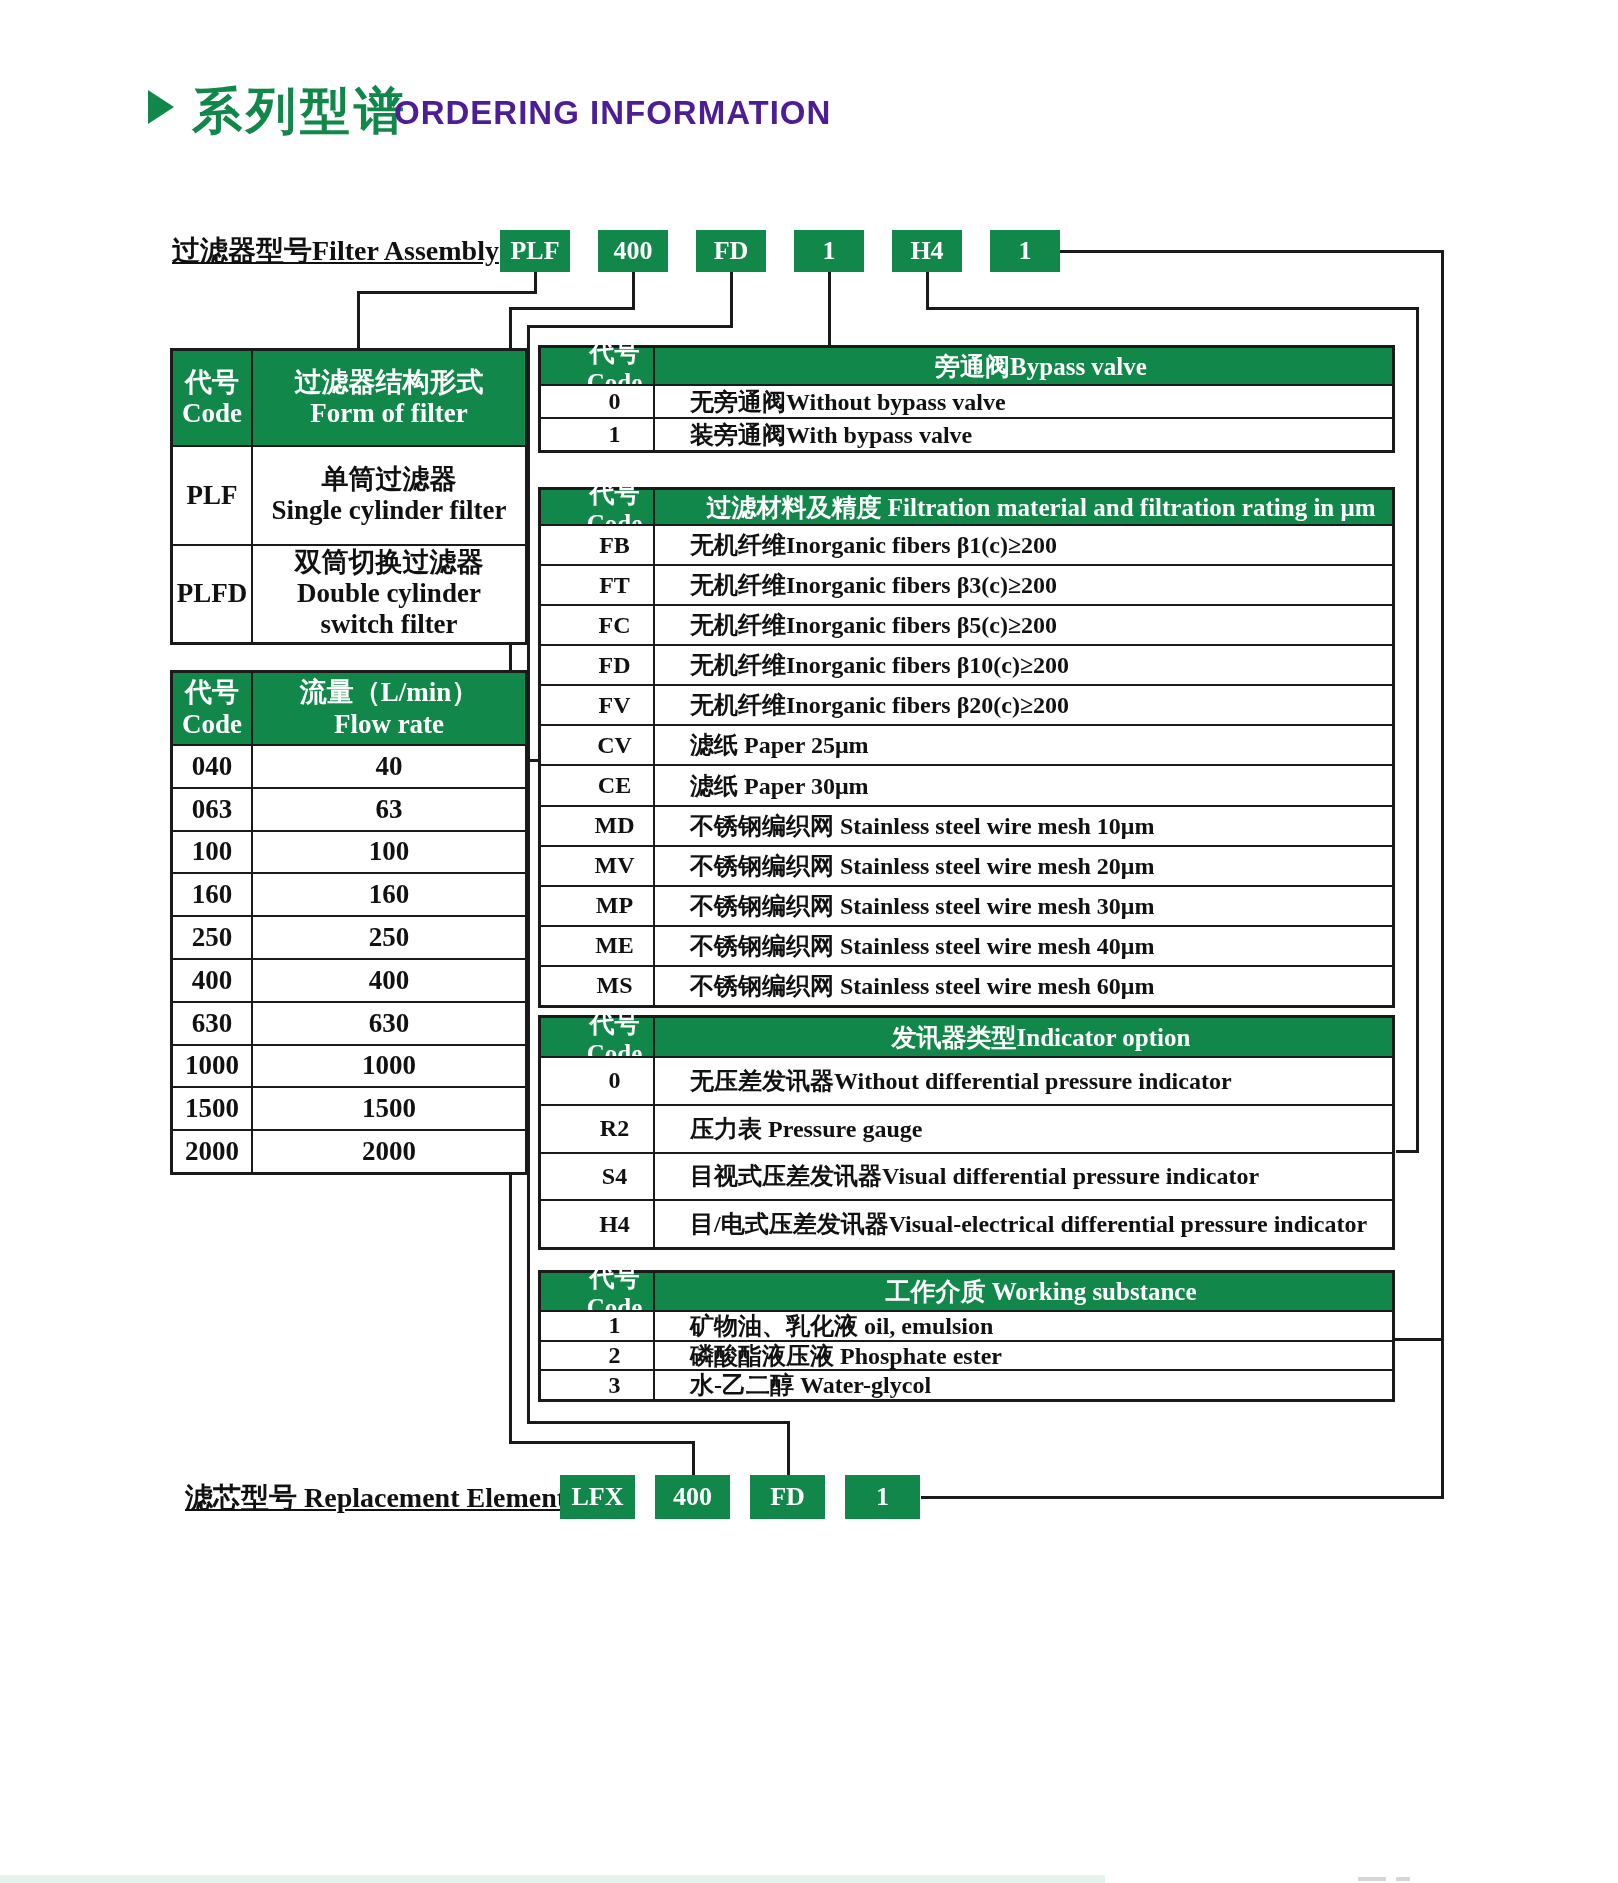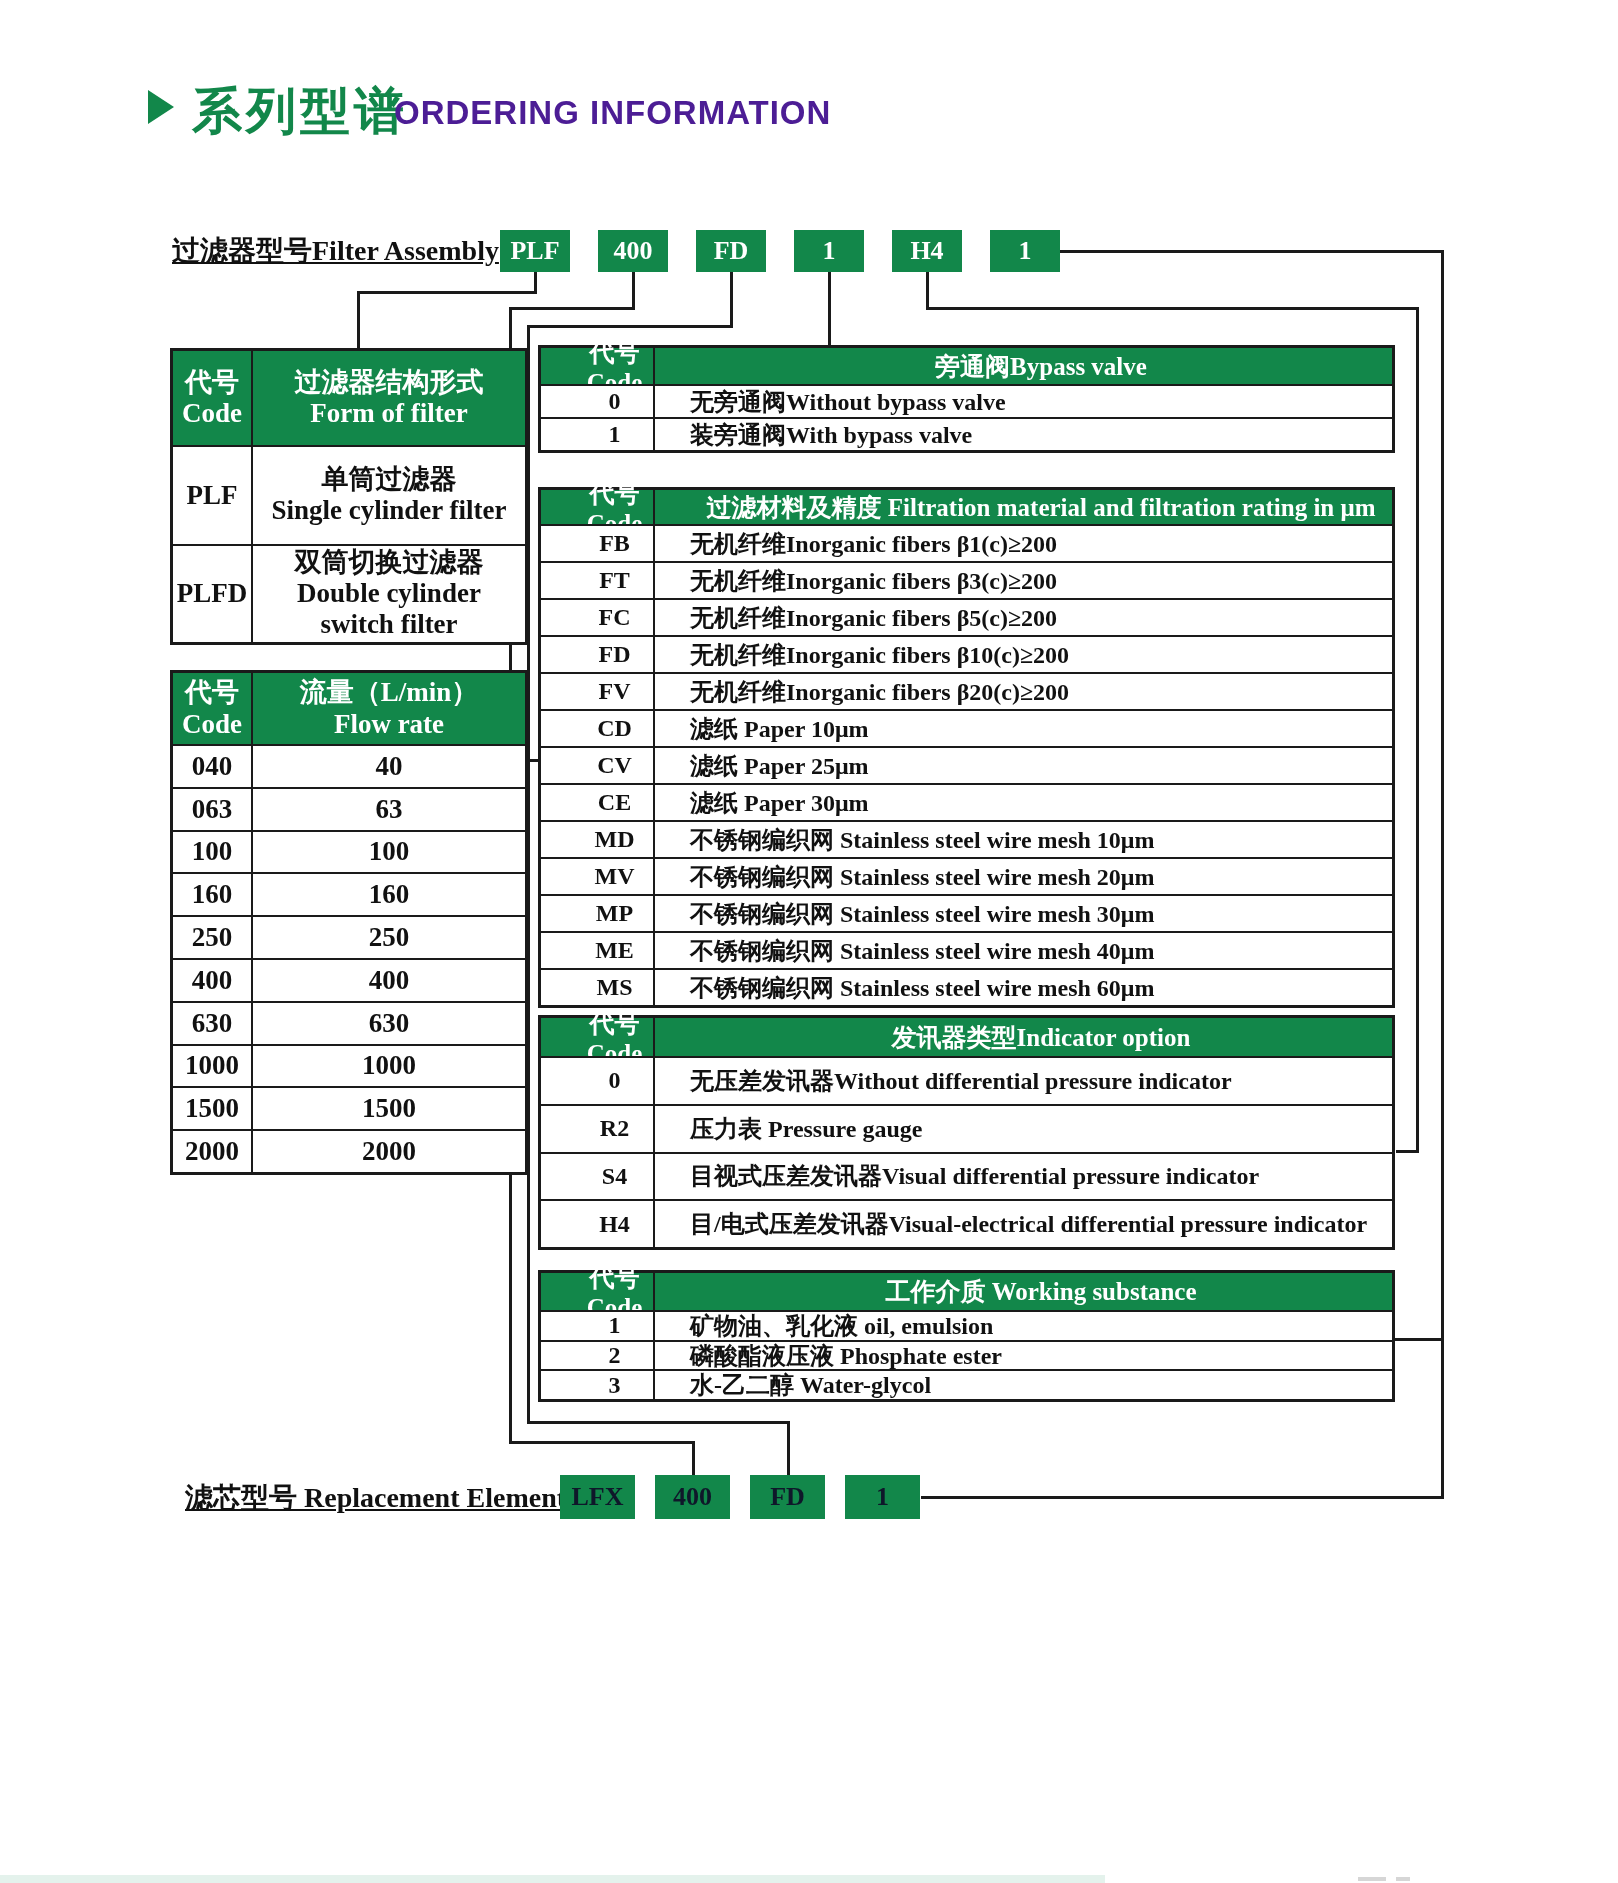--- a/index.html
+++ b/index.html
@@ -11,21 +11,21 @@
   .tri{position:absolute;left:148px;top:90px;width:0;height:0;
        border-left:26px solid #12874a;border-top:17px solid transparent;border-bottom:17px solid transparent;}
   .title-cn{position:absolute;left:192px;top:78px;font-family:"Liberation Sans","DejaVu Sans",sans-serif;
             font-weight:bold;font-size:50px;color:#12874a;letter-spacing:4px;}
   .title-en{position:absolute;left:394px;top:94px;font-family:"Liberation Sans","DejaVu Sans",sans-serif;
             font-weight:bold;font-size:33px;color:#4c1d95;letter-spacing:1px;}
 
   
   .gbox{position:absolute;top:230px;width:70px;height:42px;background:#12874a;color:#fff;
         display:flex;align-items:center;justify-content:center;font-size:26px;font-weight:600;z-index:3;}
-  .rbox{position:absolute;top:1475px;width:75px;height:44px;background:#12874a;color:#0f172a;
+  .rbox{position:absolute;top:1475px;width:75px;height:44px;background:#12874a;color:#ffffff;
         display:flex;align-items:center;justify-content:center;font-size:26px;font-weight:600;z-index:3;}
   .rowlabel{position:absolute;height:42px;display:flex;align-items:center;
             font-size:28px;font-weight:bold;white-space:nowrap;text-decoration:underline;}
 
   
   .tbl{position:absolute;border:3px solid #1a1a1a;background:#fff;display:flex;flex-direction:column;z-index:2;}
   .tr{display:flex;border-top:2px solid #1a1a1a;flex:1;min-height:0;}
   .tr:first-child{border-top:none;}
   .th{background:#12874a;color:#fff;}
   .td{display:flex;align-items:center;justify-content:center;text-align:center;min-width:0;}
@@ -209,24 +209,20 @@
     </div>
   <div class="tr">
       <div class="td code-col">FD</div>
       <div class="td desc-col">无机纤维Inorganic fibers β10(c)≥200</div>
     </div>
   <div class="tr">
       <div class="td code-col">FV</div>
       <div class="td desc-col">无机纤维Inorganic fibers β20(c)≥200</div>
     </div>
   <div class="tr">
-      <div class="td code-col">CD</div>
-      <div class="td desc-col">滤纸 Paper 10μm</div>
-    </div>
-  <div class="tr">
       <div class="td code-col">CV</div>
       <div class="td desc-col">滤纸 Paper 25μm</div>
     </div>
   <div class="tr">
       <div class="td code-col">CE</div>
       <div class="td desc-col">滤纸 Paper 30μm</div>
     </div>
   <div class="tr">
       <div class="td code-col">MD</div>
       <div class="td desc-col">不锈钢编织网 Stainless steel wire mesh 10μm</div>

